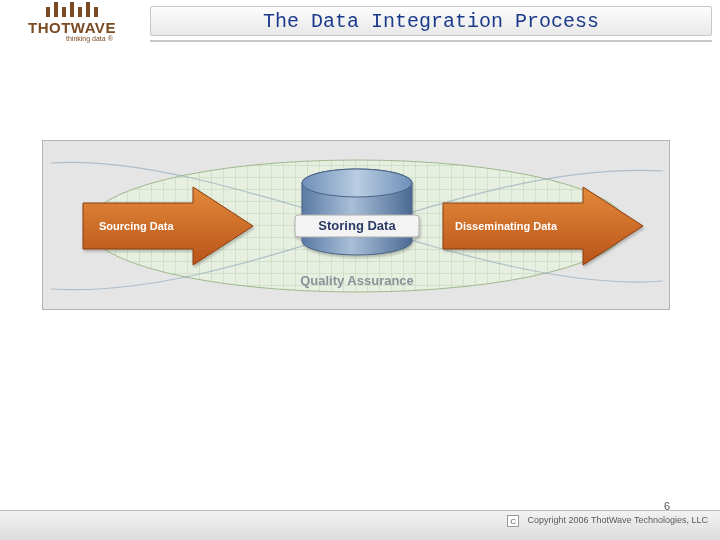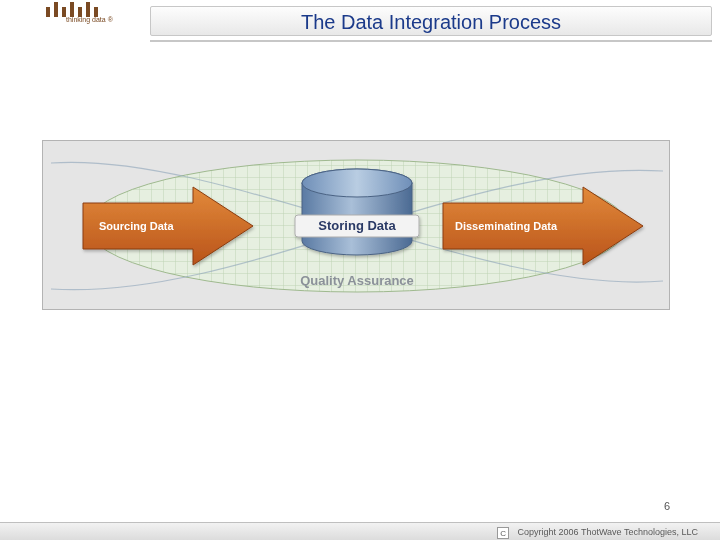--- a/index.html
+++ b/index.html
@@ -21,21 +21,21 @@
     position: absolute;
     top: 6px; left: 150px; right: 8px;
     height: 30px;
     background: linear-gradient(#fdfdfd, #e8e8e8);
     border: 1px solid #c7c7c7;
     border-radius: 2px;
     text-align: center;
     line-height: 30px;
     font-size: 20px;
     color: #1b3a8a;
-    font-family: Liberation Sans, sans-serif;
+    font-family: Liberation Mono, monospace;
   }
   .title-rule {
     position: absolute;
     top: 40px; left: 150px; right: 8px;
     height: 2px;
     background: #c7c7c7;
   }
   .logo {
     position: absolute;
     top: 2px; left: 28px;
@@ -95,28 +95,28 @@
     position: absolute;
     right: 50px;
     bottom: 28px;
     font-size: 11px;
     color: #555;
     font-family: Arial, sans-serif;
   }
   .footer {
     position: absolute;
     left: 0; right: 0; bottom: 0;
-    height: 18px;
+    height: 30px;
     background: linear-gradient(#f2f2f2, #dcdcdc);
     border-top: 1px solid #bfbfbf;
     font-size: 9px;
     color: #5a5a5a;
     text-align: right;
     line-height: 18px;
-    padding-right: 22px;
+    padding-right: 12px;
     font-family: Arial, sans-serif;
   }
   .footer .c-mark {
     display: inline-block;
     width: 12px; height: 12px;
     border: 1px solid #999;
     background: #fff;
     text-align: center;
     line-height: 12px;
     font-size: 8px;
@@ -131,20 +131,21 @@
   <div class="logo">
     <div class="logo-bars">
       <span></span>
         <span></span>
         <span></span>
         <span></span>
         <span></span>
         <span></span>
         <span></span>
     </div>
+    <div class="logo-word">THOTWAVE</div>
     <div class="logo-tag">thinking data ®</div>
   </div>
   <div class="title-bar">The Data Integration Process</div>
   <div class="title-rule"></div>
 </div>
 
 <div class="diagram-box">
   <svg class="diagram-svg" width="628" height="170" viewBox="0 0 628 170">
     <defs>
       <pattern id="grid" width="12" height="12" patternUnits="userSpaceOnUse">

